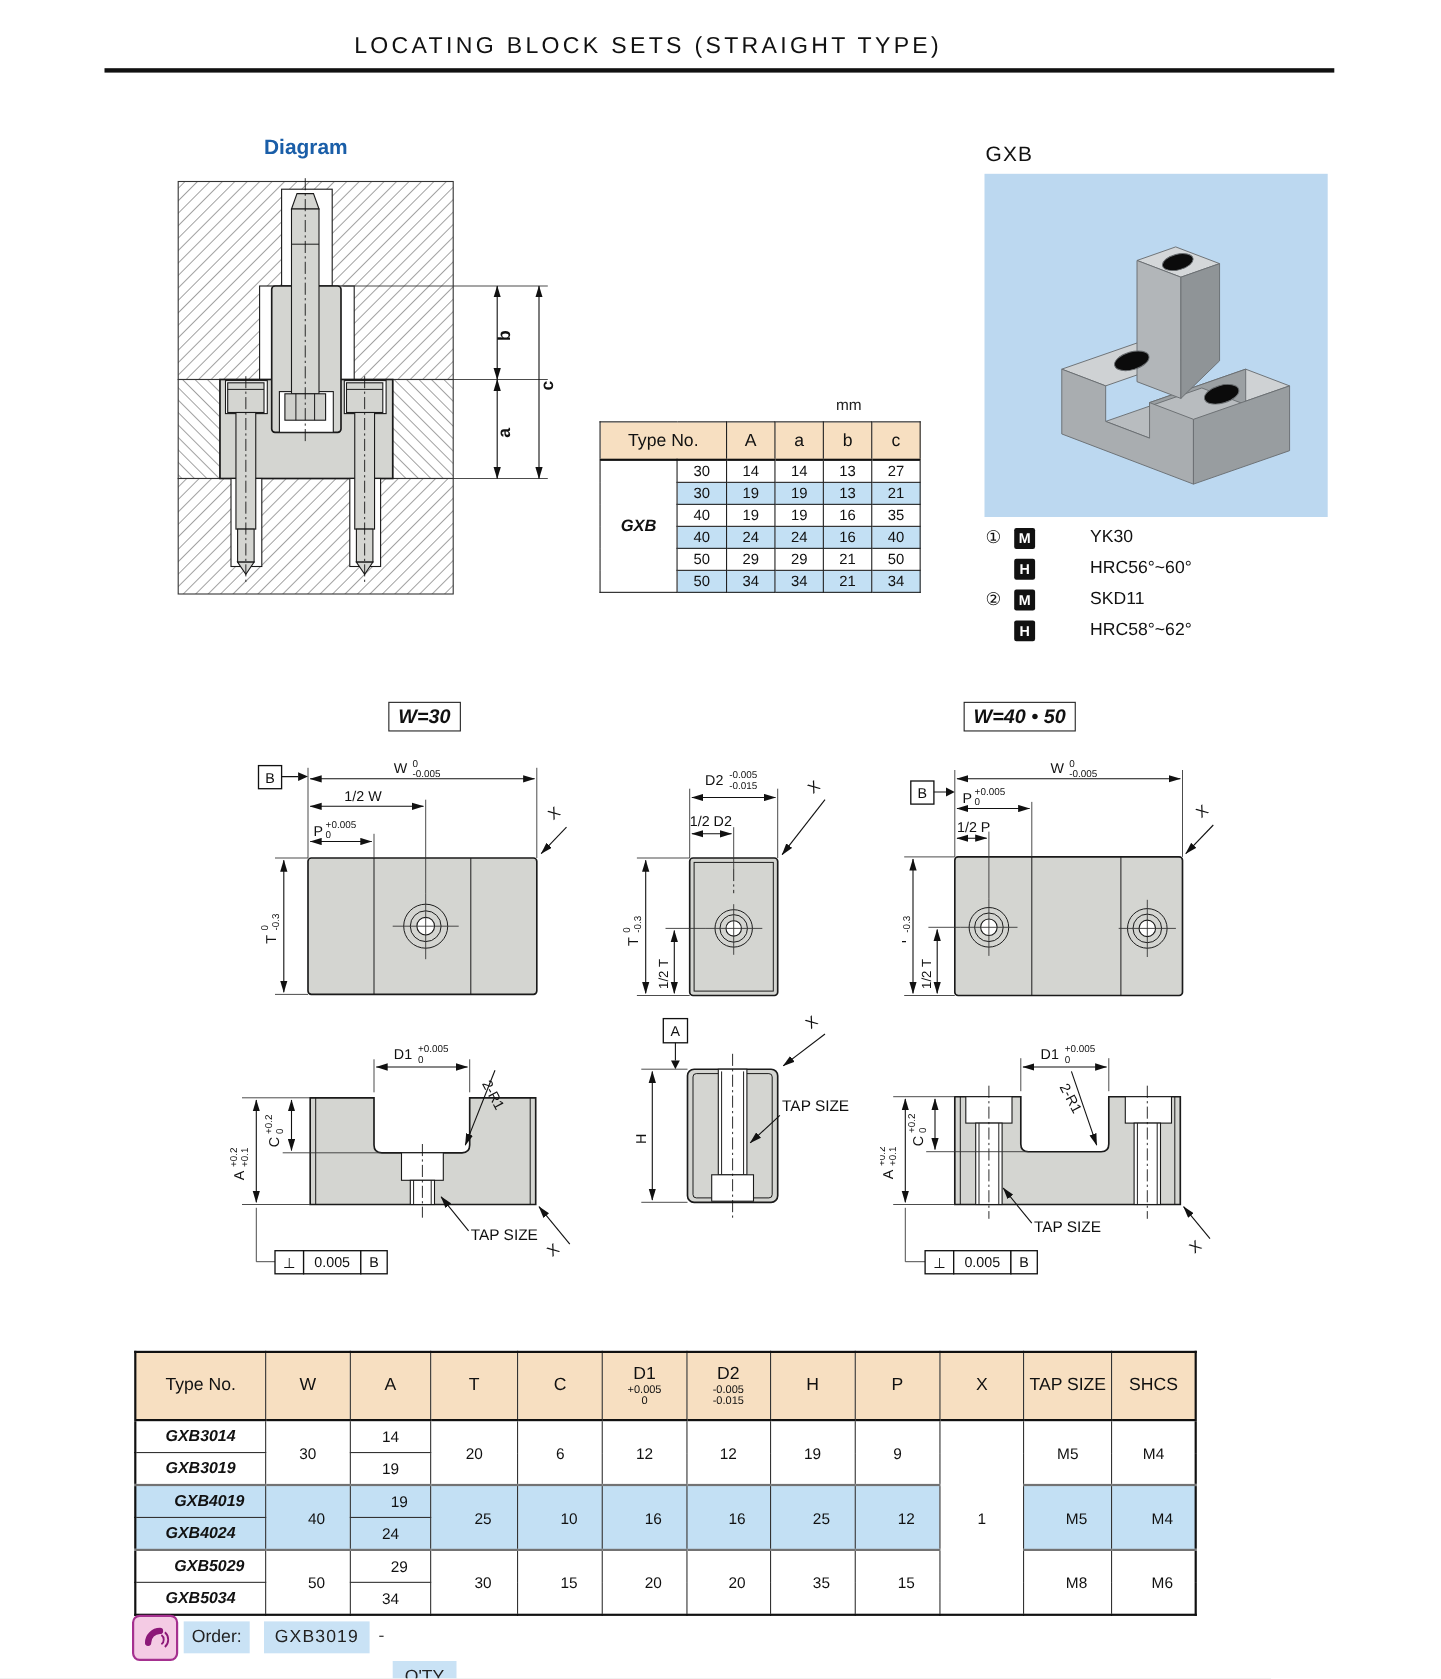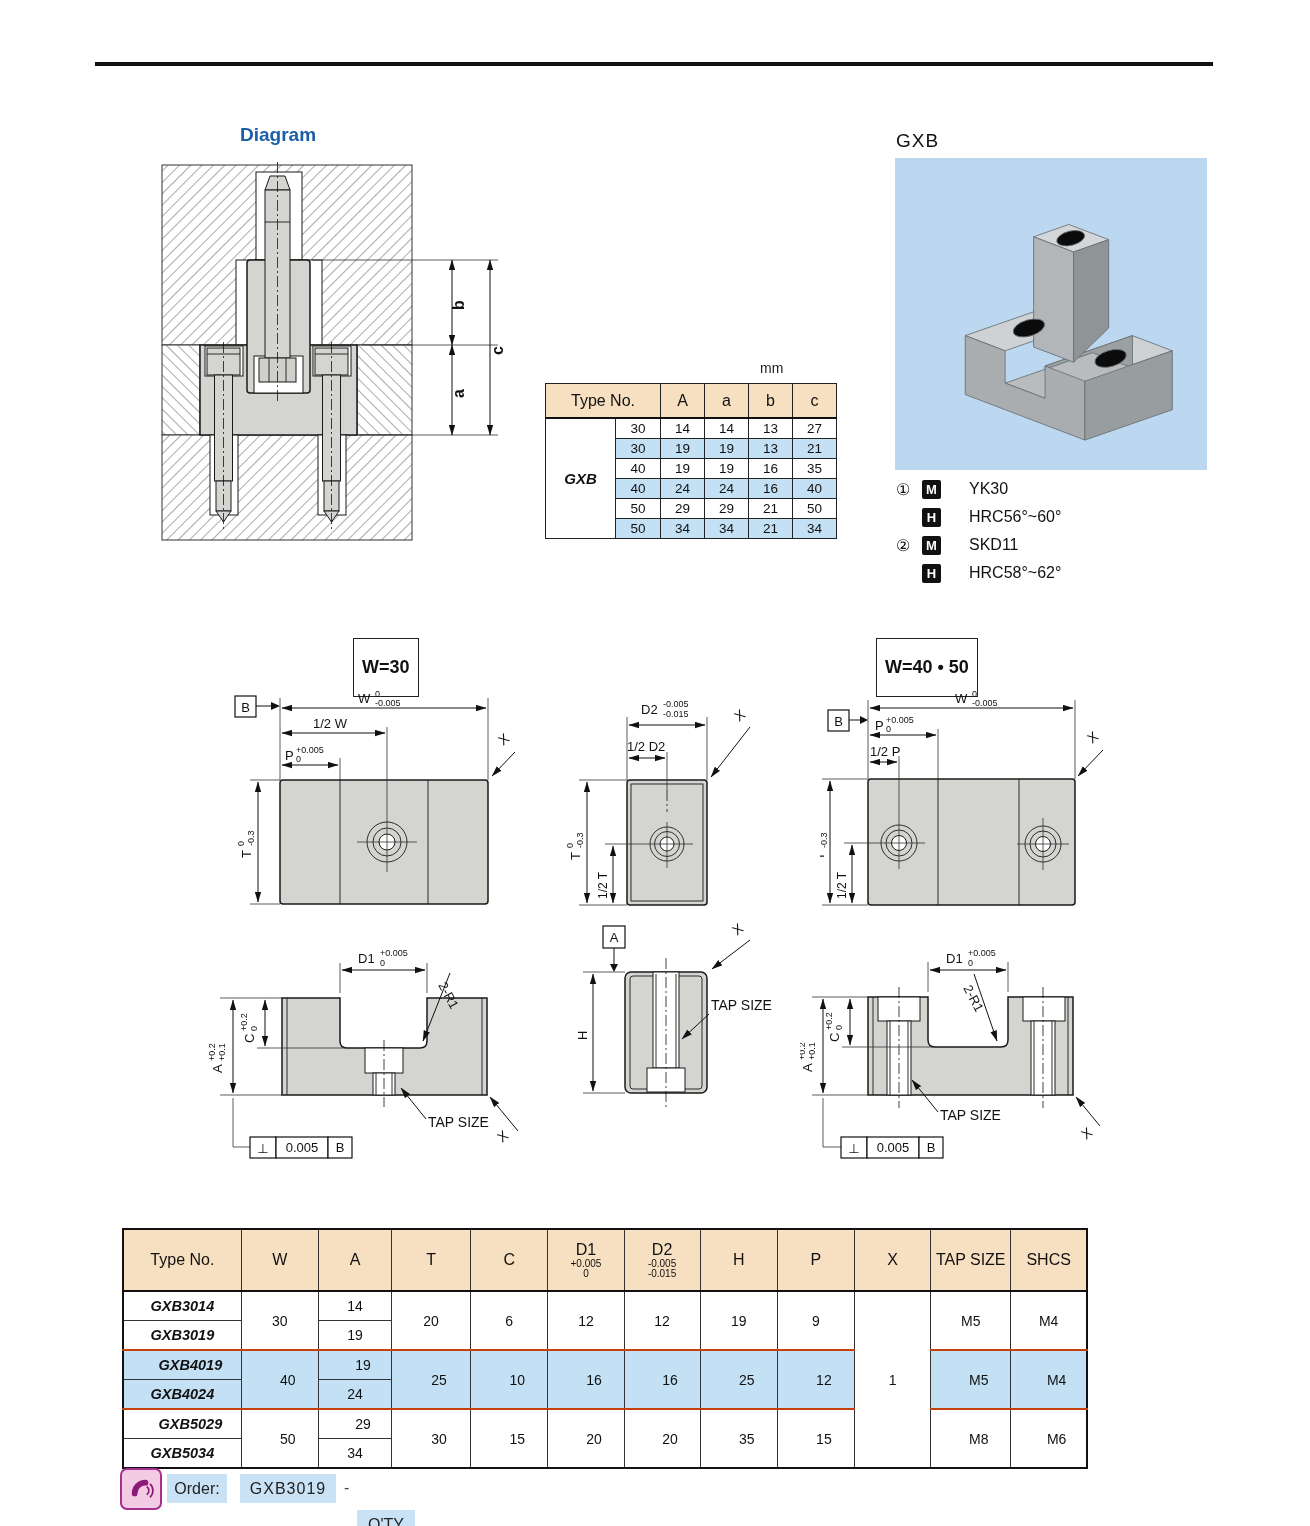--- a/index.html
+++ b/index.html
@@ -20,30 +20,30 @@
   .spec-table td{height:19px;}
   .spec-table .series{font-weight:bold;font-style:italic;font-size:15px;background:#fff;}
   .blue{background:#C3E0F4;}
   
   .dim-table{width:966px;font-size:14px;border:2px solid #111;}
   .dim-table th,.dim-table td{border:1px solid #333;text-align:center;padding:0;}
   .dim-table th{background:#F7DFC1;height:60px;font-weight:normal;font-size:16px;border-bottom:2px solid #111;}
   .dim-table td{height:28px;margin-left:24px;}
   .dim-table .tol{font-size:10px;line-height:10px;display:block;}
   .dim-table .typecell{font-weight:bold;font-style:italic;font-size:14.5px;}
-  .dim-table .gsep{border-top:2px solid #c2410c;padding-left:16px;}
+  .dim-table .gsep{border-top:2px solid #737373;padding-left:16px;}
   .hl{background:#C3E0F4;}
   
   .mat-row{position:absolute;height:22px;display:flex;align-items:center;}
   .mnum{width:26px;font-size:16px;color:#111;}
   .mbadge{width:19px;height:19px;background:#111;color:#fff;font-size:13px;font-weight:bold;
           display:inline-flex;align-items:center;justify-content:center;border-radius:2px;}
-  .mval{margin-left:28px;font-size:16px;white-space:nowrap;text-align:right;}
+  .mval{margin-left:50px;font-size:16px;white-space:nowrap;text-align:right;}
   
-  .wbox{border:1.5px solid #222;font-size:18px;font-weight:bold;padding:18px 8px;background:#fff;white-space:nowrap;}
+  .wbox{border:1.5px solid #222;font-size:18px;font-weight:bold;padding:2px 8px;background:#fff;white-space:nowrap;font-style:italic;}
   
   .obox{background:#C9E2F5;font-size:16px;color:#222;display:flex;align-items:center;justify-content:center;}
   .phone-box{width:38px;height:38px;background:#F4CBE4;border:2px solid #A5308F;border-radius:7px;
              display:flex;align-items:center;justify-content:center;}
   svg text{font-family:"Liberation Sans",sans-serif;fill:#111;}
   .dim{stroke:#111;stroke-width:1;fill:none;}
   .ext{stroke:#333;stroke-width:0.8;fill:none;}
   .blk{fill:#D4D5D1;stroke:#1a1a1a;stroke-width:1.5;}
   .inner{stroke:#1a1a1a;stroke-width:0.9;fill:none;}
   .wht{fill:#fff;stroke:#1a1a1a;stroke-width:1;}
@@ -64,20 +64,21 @@
     </pattern>
     <pattern id="hB" width="8" height="8" patternUnits="userSpaceOnUse" patternTransform="rotate(-45)">
       <rect width="8" height="8" fill="#ffffff"></rect>
         <line x1="0" y1="0" x2="0" y2="8" stroke="#555" stroke-width="1"></line>
     </pattern>
   </defs>
 </svg>
 
 <div id="page">
 
+  <div class="abs title" style="left:322px;top:30px;">LOCATING BLOCK SETS (STRAIGHT TYPE)</div>
   <div class="abs rule" style="left:95px;top:62px;width:1118px;height:4px;"></div>
 
   <div class="abs diagram-label" style="left:240px;top:124px;">Diagram</div>
 
   <svg class="abs" style="left:150px;top:160px;" width="410" height="400" viewBox="0 0 410 400">
 
     <g>
       <rect x="12" y="5" width="250" height="180" fill="url(#hA)" stroke="#333" stroke-width="1"></rect>
       <rect x="12" y="185" width="38" height="90" fill="url(#hB)" stroke="#333" stroke-width="1"></rect>
       <rect x="207" y="185" width="55" height="90" fill="url(#hB)" stroke="#333" stroke-width="1"></rect>

